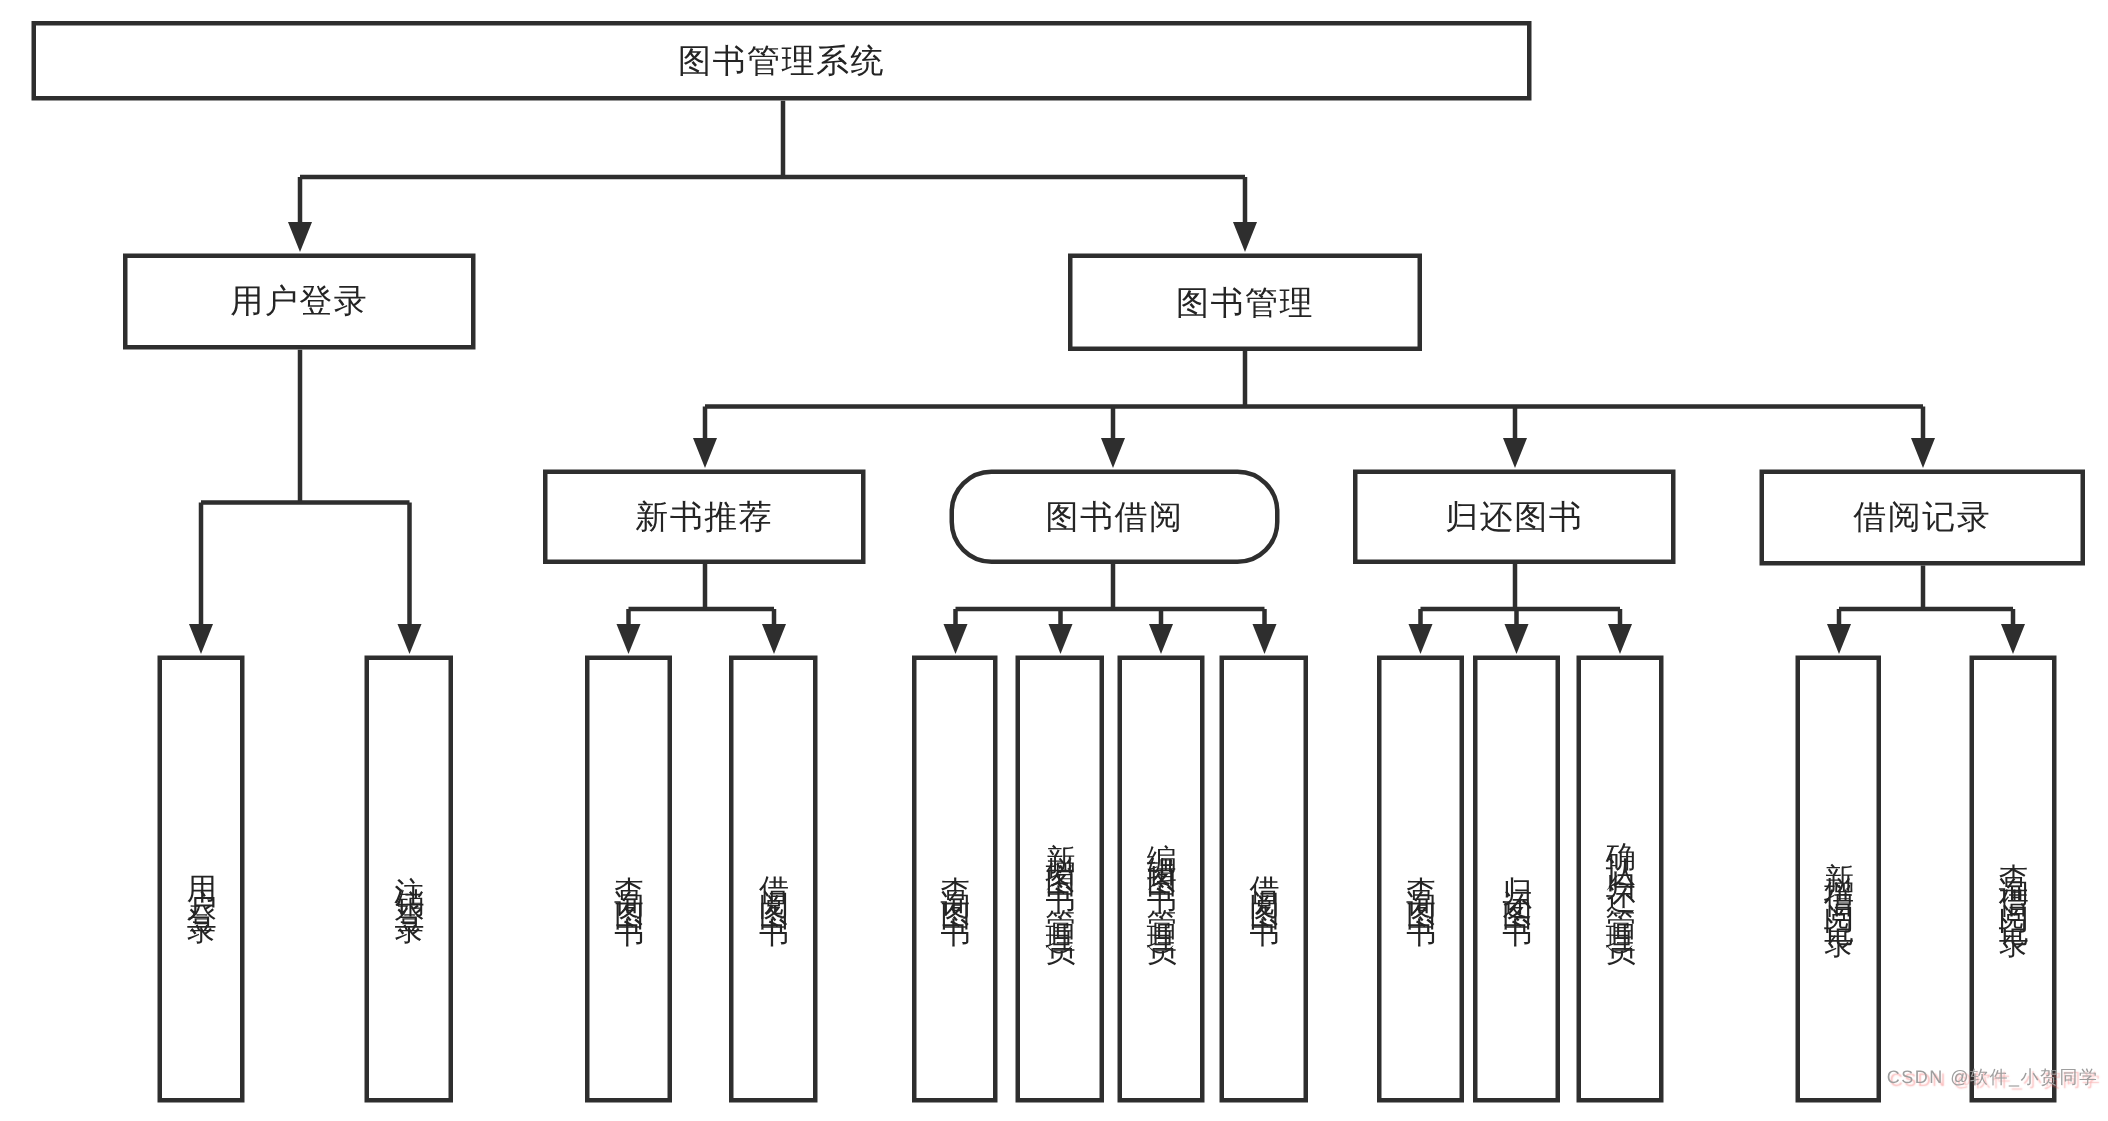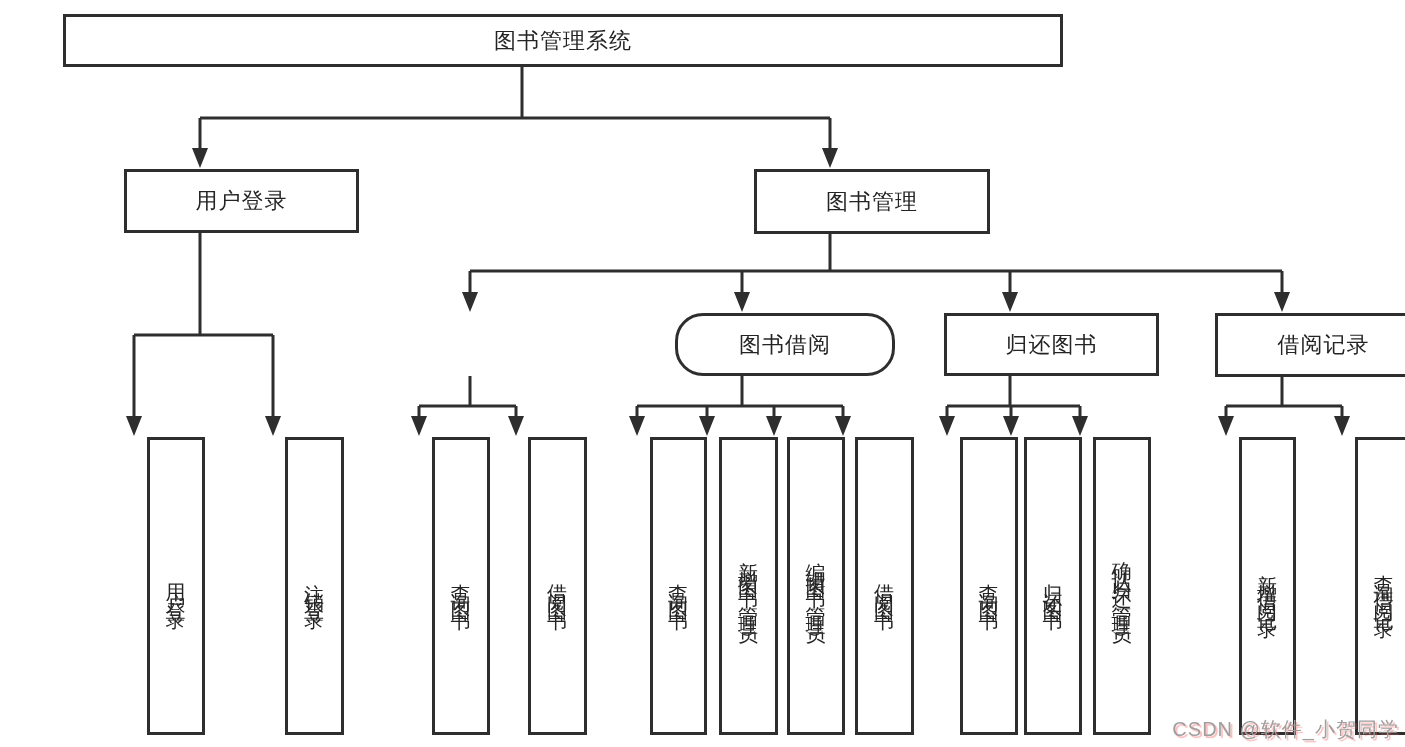--- a/index.html
+++ b/index.html
@@ -11,36 +11,35 @@
     overflow:hidden;
   }
   .connectors{position:absolute;left:0;top:0;width:1405px;height:747px;}
   .node{
     position:absolute;
     box-sizing:border-box;
     background:#ffffff;
     border:3px solid #2e2e2e;
     display:flex;align-items:center;justify-content:center;
     color:#242424;
-    margin-left:42px;
   }
   .hnode{font-size:22px;letter-spacing:1px;}
   .vnode span{
     writing-mode:vertical-rl;
     text-orientation:mixed;
     font-size:20px;
     letter-spacing:9px;
     line-height:1;
     white-space:nowrap;
   }
   .root-node{font-size:22px;}
   .watermark{
     position:absolute;
-    right:6px;bottom:4px;
-    font-size:20px;
+    right:6px;bottom:20px;
+    font-size:12px;
     color:#9e9e9e;
     letter-spacing:1px;
     text-shadow:2px 2px 1px rgba(244,96,96,0.45);
     white-space:nowrap;
   }
 </style>
 </head>
 <body>
 
 <div class="canvas">
@@ -82,20 +81,23 @@
     <span>图书管理系统</span>
   </div>
 
   <div class="node hnode" style="left:82px;top:169px;width:235px;height:64px;">
     <span>用户登录</span>
   </div>
   <div class="node hnode" style="left:712px;top:169px;width:236px;height:65px;">
     <span>图书管理</span>
   </div>
 
+  <div class="node hnode" style="left:362px;top:313px;width:215px;height:63px;">
+    <span>新书推荐</span>
+  </div>
   <div class="node hnode" style="left:633px;top:313px;width:220px;height:63px;border-radius:28px;">
     <span>图书借阅</span>
   </div>
   <div class="node hnode" style="left:902px;top:313px;width:215px;height:63px;">
     <span>归还图书</span>
   </div>
   <div class="node hnode" style="left:1173px;top:313px;width:217px;height:64px;">
     <span>借阅记录</span>
   </div>
 

